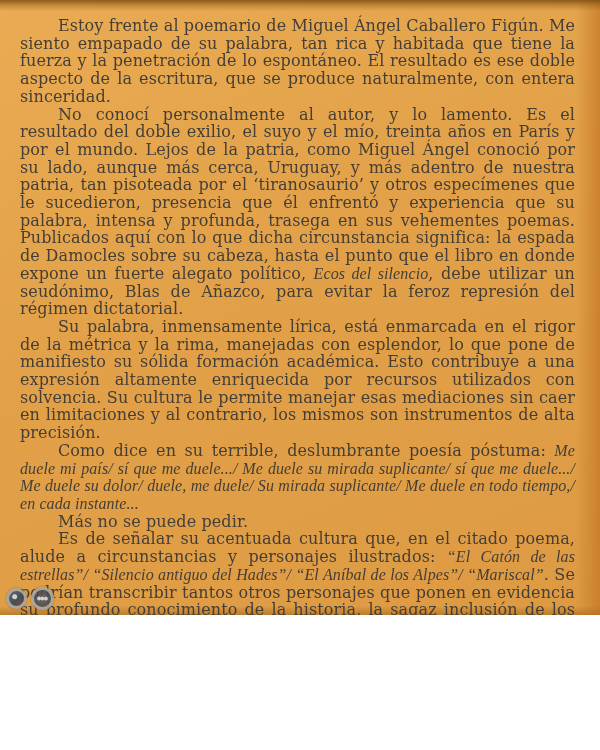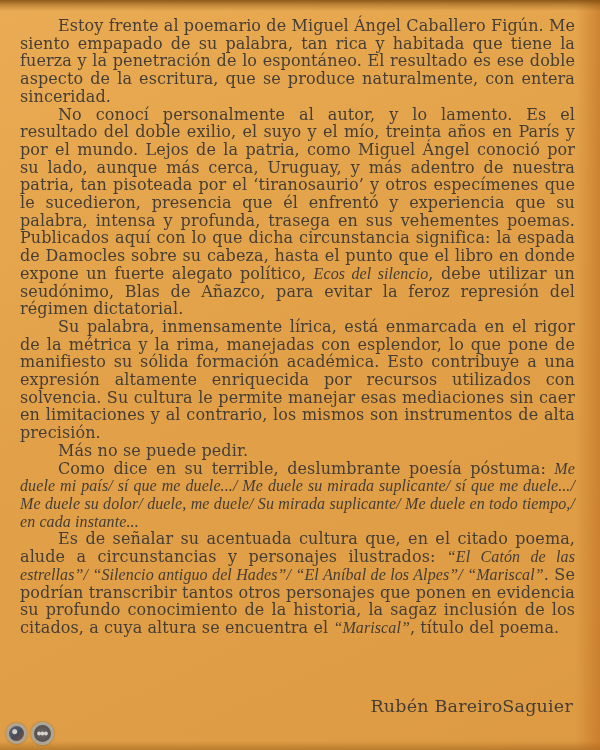--- a/index.html
+++ b/index.html
@@ -1,19 +1,19 @@
 <!DOCTYPE html>
 <html><head>
 <meta charset="utf-8">
 <style>
   html, body { margin: 0; padding: 0; }
   .page {
     position: relative;
     width: 600px;
-    height: 750px;
+    height: 615px;
     overflow: hidden;
     box-sizing: border-box;
     background:
       linear-gradient(to bottom, rgba(118,70,12,0.80) 0px, rgba(118,70,12,0.35) 5px, rgba(118,70,12,0) 11px),
       linear-gradient(to left, rgba(186,105,28,0.55) 0px, rgba(186,105,28,0.28) 12px, rgba(186,105,28,0) 24px),
       linear-gradient(to top, rgba(140,84,20,0.45) 0px, rgba(140,84,20,0) 9px),
       linear-gradient(155deg, #e9ab53 0%, #e2a149 45%, #dd9a42 100%);
     font-family: "DejaVu Serif", "Liberation Serif", serif;
     color: #453e36;
   }
@@ -81,23 +81,23 @@
 <div class="page">
 
   <div class="text-block">
 
     <p class="para"><span>Estoy frente al poemario de Miguel Ángel Caballero Figún. Me siento empapado de su palabra, tan rica y habitada que tiene la fuerza y la penetración de lo espontáneo. El resultado es ese doble aspecto de la escritura, que se produce naturalmente, con entera sinceridad.</span></p>
 
     <p class="para"><span>No conocí personalmente al autor, y lo lamento. Es el resultado del doble exilio, el suyo y el mío, treinta años en París y por el mundo. Lejos de la patria, como Miguel Ángel conoció por su lado, aunque más cerca, Uruguay, y más adentro de nuestra patria, tan pisoteada por el ‘tiranosaurio’ y otros especímenes que le sucedieron, presencia que él enfrentó y experiencia que su palabra, intensa y profunda, trasega en sus vehementes poemas. Publicados aquí con lo que dicha circunstancia significa: la espada de Damocles sobre su cabeza, hasta el punto que el libro en donde expone un fuerte alegato político, </span><em>Ecos del silencio</em><span>, debe utilizar un seudónimo, Blas de Añazco, para evitar la feroz represión del régimen dictatorial.</span></p>
 
     <p class="para"><span>Su palabra, inmensamente lírica, está enmarcada en el rigor de la métrica y la rima, manejadas con esplendor, lo que pone de manifiesto su sólida formación académica. Esto contribuye a una expresión altamente enriquecida por recursos utilizados con solvencia. Su cultura le permite manejar esas mediaciones sin caer en limitaciones y al contrario, los mismos son instrumentos de alta precisión.</span></p>
 
+    <p class="para"><span>Como dice en su terrible, deslumbrante poesía póstuma: </span><em>Me duele mi país/ sí que me duele.../ Me duele su mirada suplicante/ sí que me duele.../ Me duele su dolor/ duele, me duele/ Su mirada suplicante/ Me duele en todo tiempo,/ en cada instante...</em></p>
+
     <p class="para"><span>Más no se puede pedir.</span></p>
-
-    <p class="para"><span>Como dice en su terrible, deslumbrante poesía póstuma: </span><em>Me duele mi país/ sí que me duele.../ Me duele su mirada suplicante/ sí que me duele.../ Me duele su dolor/ duele, me duele/ Su mirada suplicante/ Me duele en todo tiempo,/ en cada instante...</em></p>
 
     <p class="para"><span>Es de señalar su acentuada cultura que, en el citado poema, alude a circunstancias y personajes ilustrados: </span><em>“El Catón de las estrellas”/ “Silencio antiguo del Hades”/ “El Aníbal de los Alpes”/ “Mariscal”</em><span>. Se podrían transcribir tantos otros personajes que ponen en evidencia su profundo conocimiento de la historia, la sagaz inclusión de los citados, a cuya altura se encuentra el </span><em>“Mariscal”</em><span>, título del poema.</span></p>
 
   </div>
 
   <div class="signature">
     <div class="sig-name">Rubén BareiroSaguier</div>
   </div>
 
   <div class="medallions">

